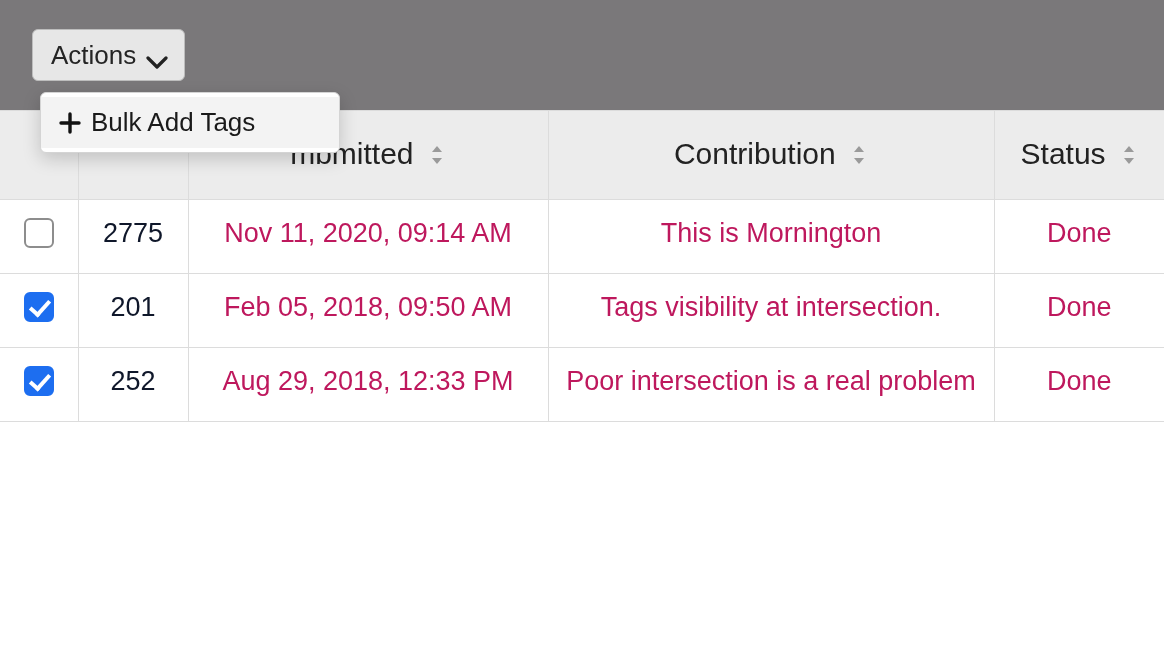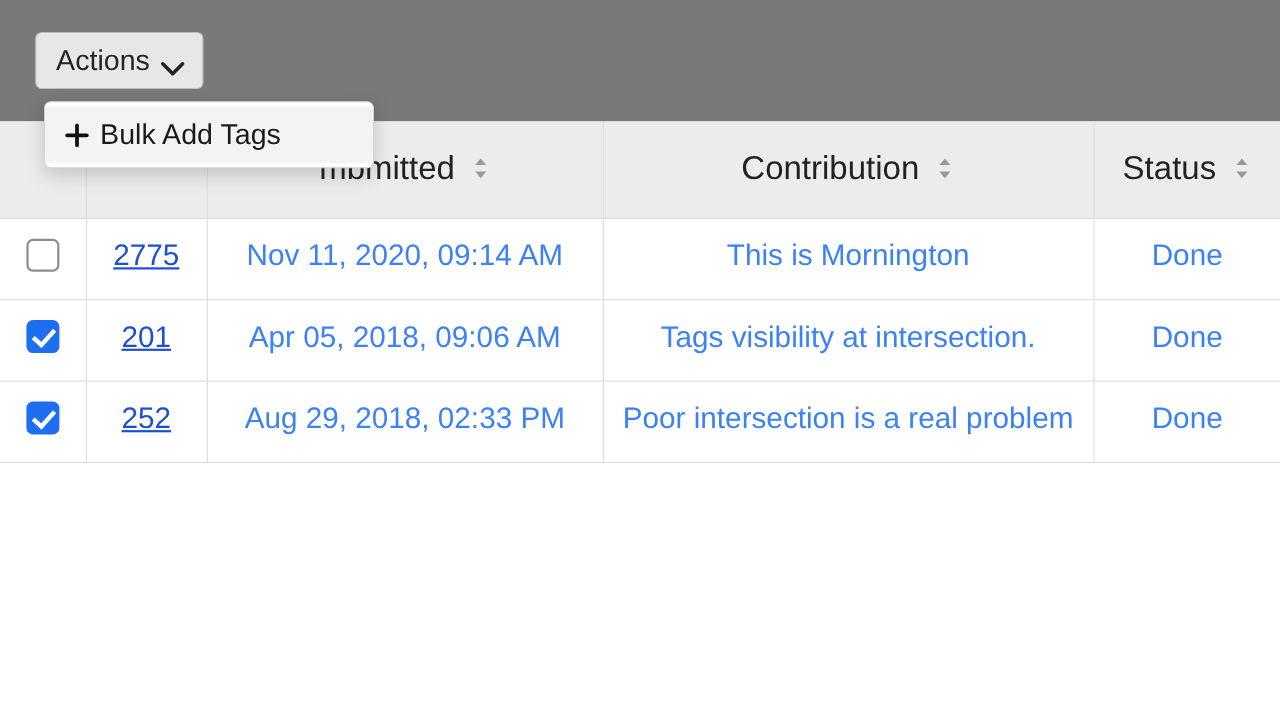--- a/index.html
+++ b/index.html
@@ -92,21 +92,21 @@
       vertical-align: middle;
     }
     .col-check { width: 78px; }
     .col-id    { width: 110px; }
     .col-sub   { width: 360px; }
     .col-contrib { }
     .col-status { width: 170px; }
 
     .td {
       font-size: 27px;
-      color: #3b82f6;
+      color: #be185d;
     }
 
     .checkbox {
       width: 30px; height: 30px;
       border: 2px solid #8d8d8d;
       border-radius: 6px;
       display: inline-block;
       position: relative;
       cursor: pointer;
       background: #fff;
@@ -119,21 +119,21 @@
       content: "";
       position: absolute;
       left: 8px; top: 2px;
       width: 8px; height: 16px;
       border: solid #fff;
       border-width: 0 4px 4px 0;
       transform: rotate(42deg);
     }
 
     .sort-icon svg { display: inline-block; }
-    .id-cell { color: #1d4ed8; text-decoration: underline; }
+    .id-cell { color: #0f172a; }
 
     
     .th-empty { border-right: 1px solid #dcdcdc; }
 
     
     .table .th:first-child, .table .td:first-child { border-left: none; }
     .table .th:last-child, .table .td:last-child { border-right: none; }
 
   </style>
 </head>
@@ -201,27 +201,27 @@
       <tr>
         <td class="td col-check"><span class="checkbox"></span></td>
         <td class="td col-id id-cell">2775</td>
         <td class="td col-sub">Nov 11, 2020, 09:14 AM</td>
         <td class="td col-contrib">This is Mornington</td>
         <td class="td col-status">Done</td>
       </tr>
       <tr>
         <td class="td col-check"><span class="checkbox checked"></span></td>
         <td class="td col-id id-cell">201</td>
-        <td class="td col-sub">Apr 05, 2018, 09:06 AM</td>
+        <td class="td col-sub">Feb 05, 2018, 09:50 AM</td>
         <td class="td col-contrib">Tags visibility at intersection.</td>
         <td class="td col-status">Done</td>
       </tr>
       <tr>
         <td class="td col-check"><span class="checkbox checked"></span></td>
         <td class="td col-id id-cell">252</td>
-        <td class="td col-sub">Aug 29, 2018, 02:33 PM</td>
+        <td class="td col-sub">Aug 29, 2018, 12:33 PM</td>
         <td class="td col-contrib">Poor intersection is a real problem</td>
         <td class="td col-status">Done</td>
       </tr>
     </tbody>
   </table>
 
 </div>
 
 </body></html>

